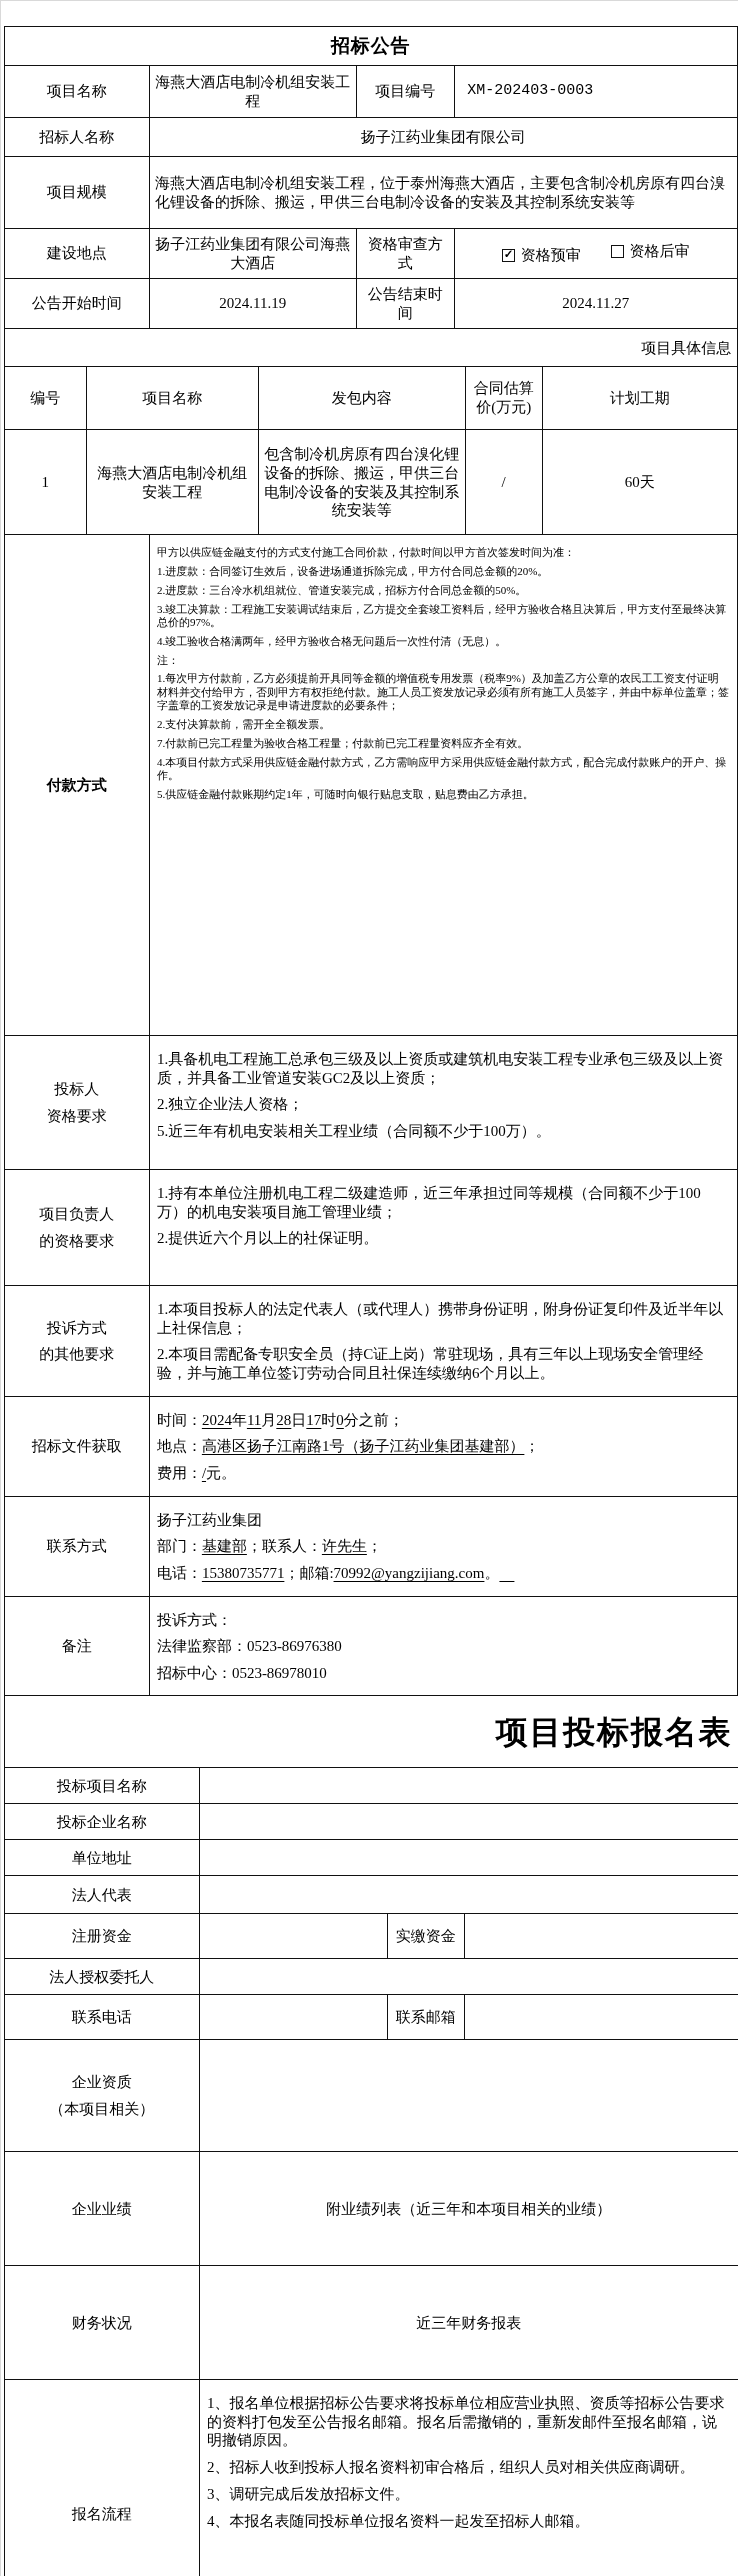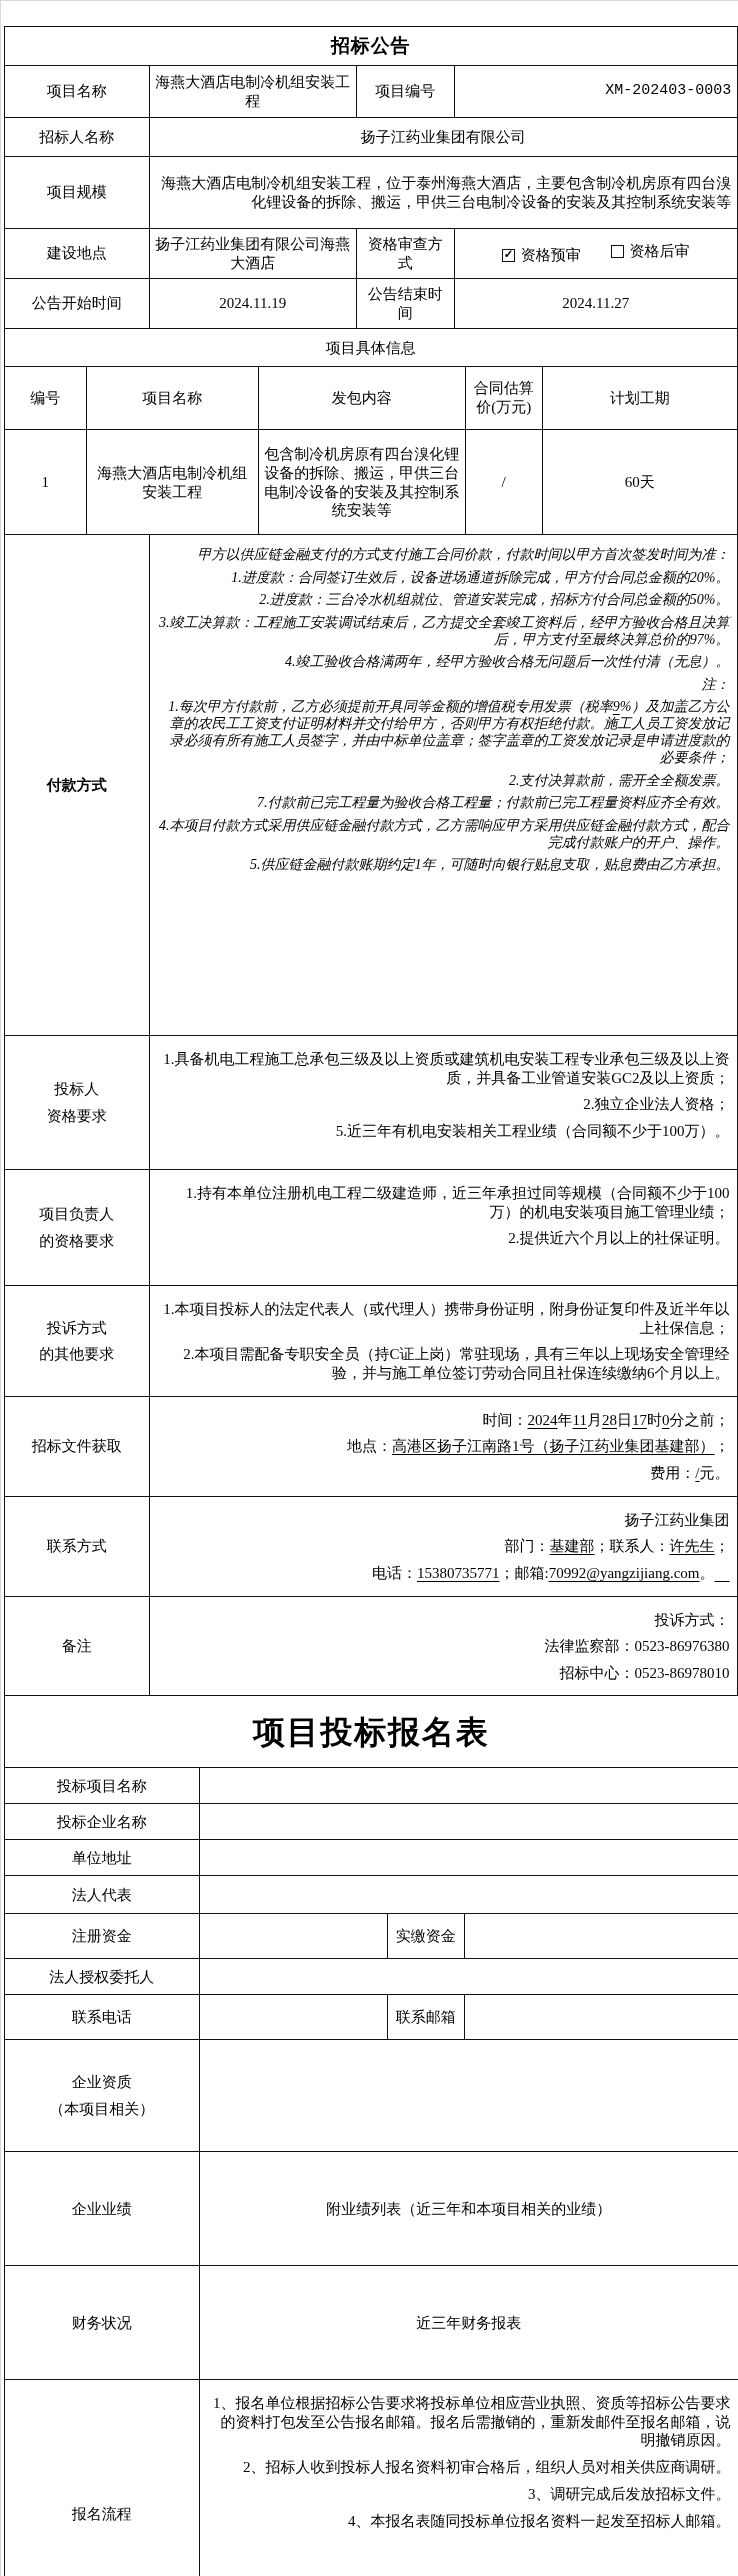--- a/index.html
+++ b/index.html
@@ -2,32 +2,32 @@
 <html style="font-size:14.3px"><head>
 <meta charset="utf-8">
 <style>
   html,body{margin:0;padding:0;background:#fff;}
   body{font-family:"Liberation Serif","DejaVu Serif",serif;color:#000;}
   .page{width:739px;min-height:2576px;box-sizing:border-box;border:0.9px solid #d9d9d9;background:#fff;padding-top:25px;}
   table{border-collapse:collapse;table-layout:fixed;width:733px;margin-left:2.7px;background:#fff;}
   table + table{margin-top:-1.8px;}
   td,th{border:1.8px solid #111;padding:2.7px 5.4px;font-size:15px;line-height:1.25;vertical-align:middle;word-break:break-all;font-weight:normal;}
   .doc-title{font-size:19px;font-weight:bold;text-align:center;letter-spacing:0.9px;}
-  .sec-title{font-size:15px;text-align:center;}
-  .big-title{font-size:32px;font-weight:bold;text-align:center;letter-spacing:1.8px;}
+  .sec-title{font-size:15px;text-align:right;}
+  .big-title{font-size:32px;font-weight:bold;text-align:right;letter-spacing:1.8px;}
   .lbl{text-align:center;}
   .ctr{text-align:center;}
-  .lft{text-align:right;}
+  .lft{text-align:left;}
   .top{vertical-align:top;}
   .paras .ln{margin:5.4px 0;white-space:pre-wrap;}
   .paras2 .ln{margin:8px 0;white-space:pre-wrap;}
   .gap .ln{margin:0 0;font-weight:bold;}
   .tightpad{padding:5.4px 7.2px;}
   .u{text-decoration:underline;text-underline-offset:2.7px;}
-  .pay{font-size:14px;line-height:1.22;font-style:italic;}
+  .pay{font-size:11px;line-height:1.22;}
   .cbrow{display:inline-flex;align-items:center;gap:5.4px;}
   .cb{display:inline-block;width:13.4px;height:13.4px;border:1.8px solid #111;box-sizing:border-box;line-height:9.8px;font-size:11.6px;text-align:center;font-weight:bold;vertical-align:-1.8px;}
   .cbspace{display:inline-block;width:30px;}
 </style>
 </head>
 <body>
 
 <div class="page">
 
   <table>

